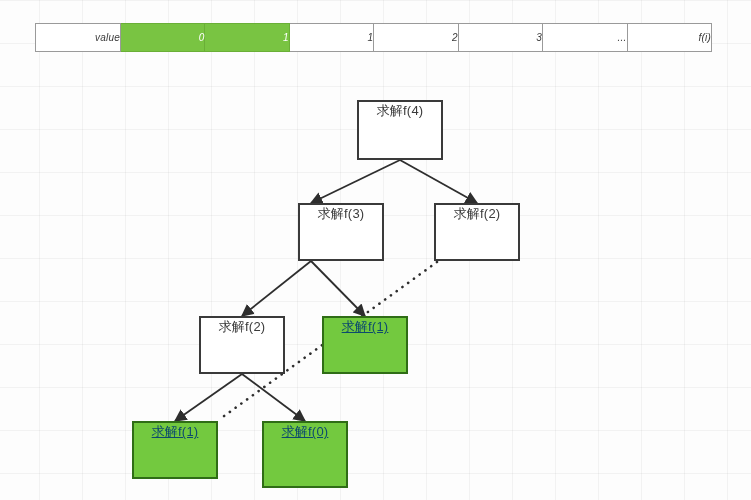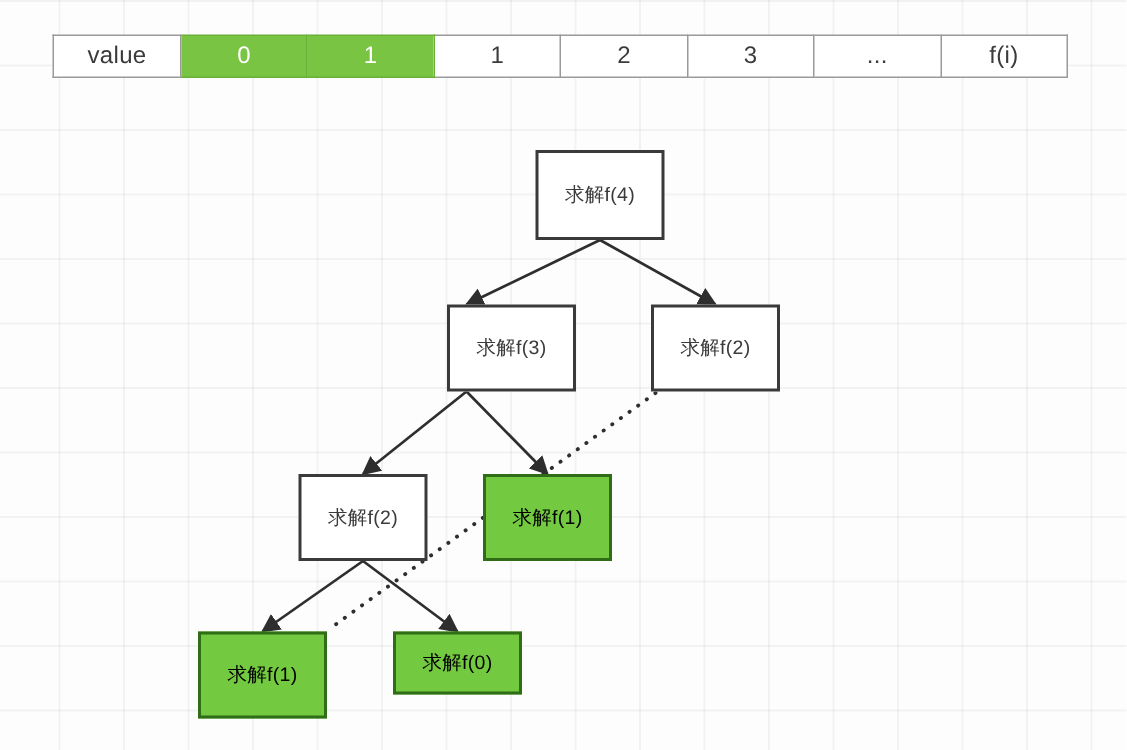--- a/index.html
+++ b/index.html
@@ -31,28 +31,29 @@
     position: absolute;
     left: 35px;
     top: 23px;
     width: 677px;
     border-collapse: collapse;
     table-layout: fixed;
   }
   #dp-table td {
     border: 1px solid #9a9a9a;
     height: 27px;
-    text-align: center;
+    text-align: right;
     vertical-align: middle;
-    font-size: 16px;
+    font-size: 10px;
     color: #3b3b3b;
     background-color: #ffffff;
     padding: 0;
     line-height: 27px;
     letter-spacing: 0.2px;
+    font-style: italic;
   }
   #dp-table td.rowlabel {
     width: 84px;
   }
   #dp-table td.hl {
     background-color: #79c442;
     color: #ffffff;
     border-color: #6aaf37;
   }
 
@@ -64,30 +65,30 @@
     width: 751px;
     height: 500px;
     pointer-events: none;
   }
   .node {
     position: absolute;
     box-sizing: border-box;
     border: 2px solid #3a3a3a;
     background: #ffffff;
     display: flex;
-    align-items: center;
     justify-content: center;
     font-size: 13px;
     color: #3b3b3b;
     letter-spacing: 0.2px;
   }
   .node.green {
     background: #73c93f;
     border-color: #2f6d16;
-    color: #000000;
+    color: #0c4a6e;
+    text-decoration: underline;
   }
   .node-label {
     pointer-events: none;
     white-space: nowrap;
   }
 </style>
 </head>
 <body>
 
 <div id="canvas">
@@ -139,18 +140,18 @@
       </div>
       <div class="node" style="left: 199px; top: 316px; width: 86px; height: 58px;">
         <span class="node-label">求解f(2)</span>
       </div>
       <div class="node green" style="left: 322px; top: 316px; width: 86px; height: 58px;">
         <span class="node-label">求解f(1)</span>
       </div>
       <div class="node green" style="left: 132px; top: 421px; width: 86px; height: 58px;">
         <span class="node-label">求解f(1)</span>
       </div>
-      <div class="node green" style="left: 262px; top: 421px; width: 86px; height: 42px;">
+      <div class="node green" style="left: 262px; top: 421px; width: 86px; height: 67px;">
         <span class="node-label">求解f(0)</span>
       </div>
     </div>
 
 </div>
 
 </body></html>

